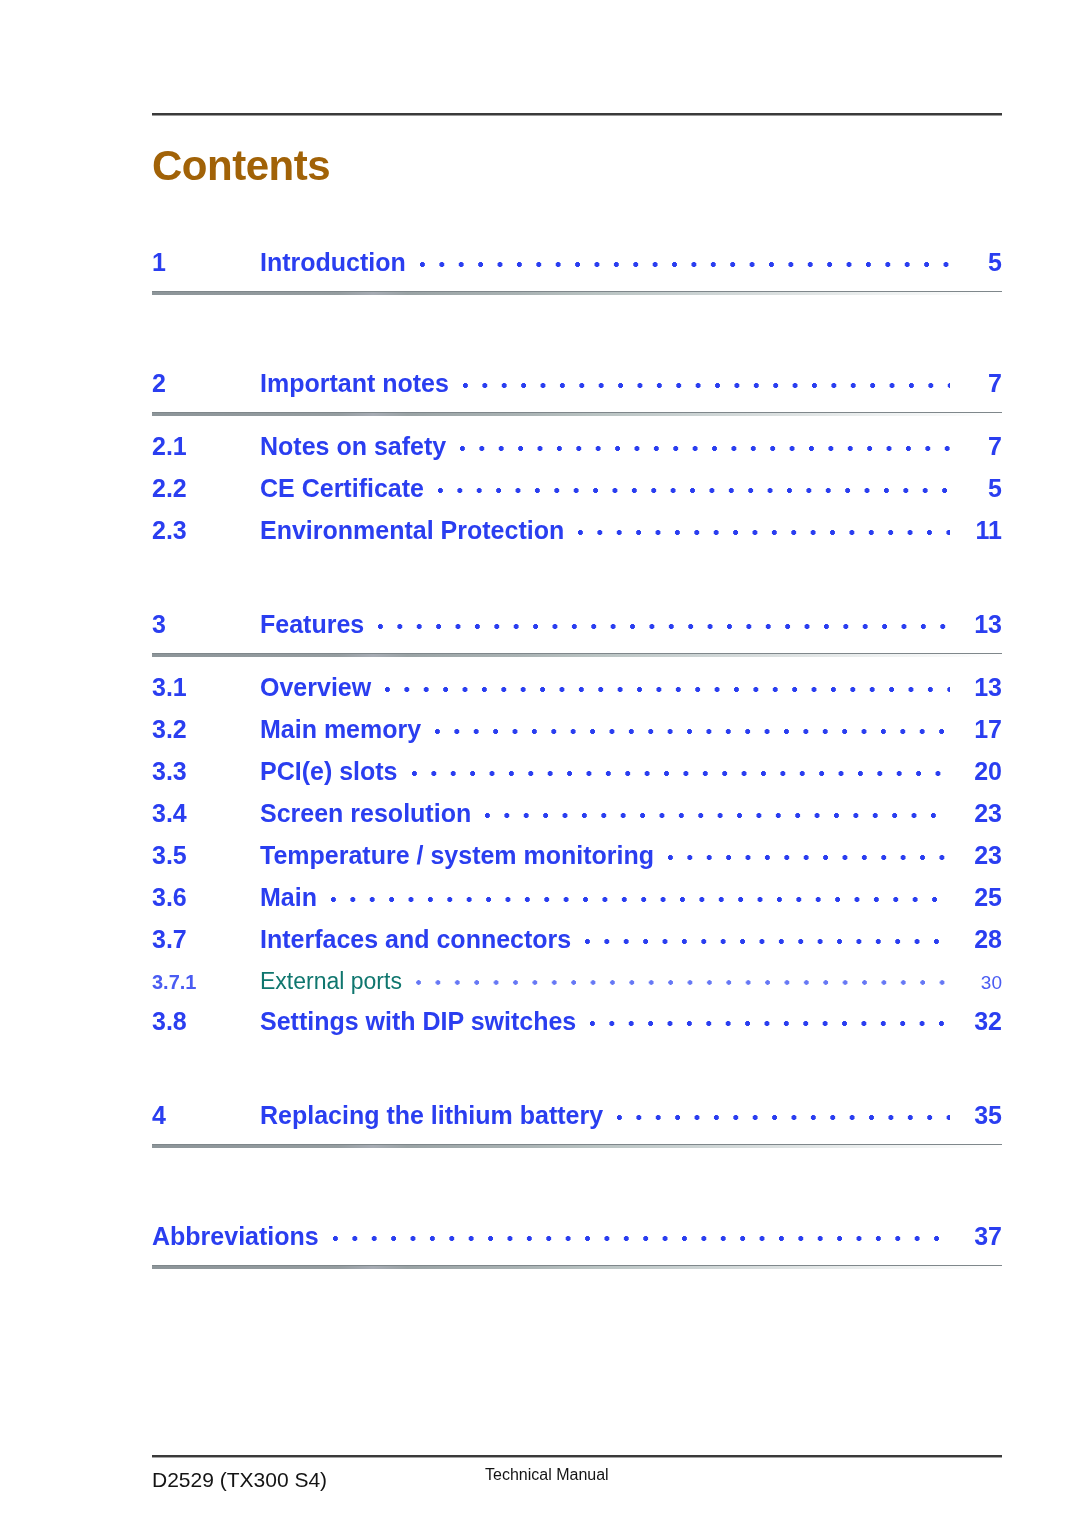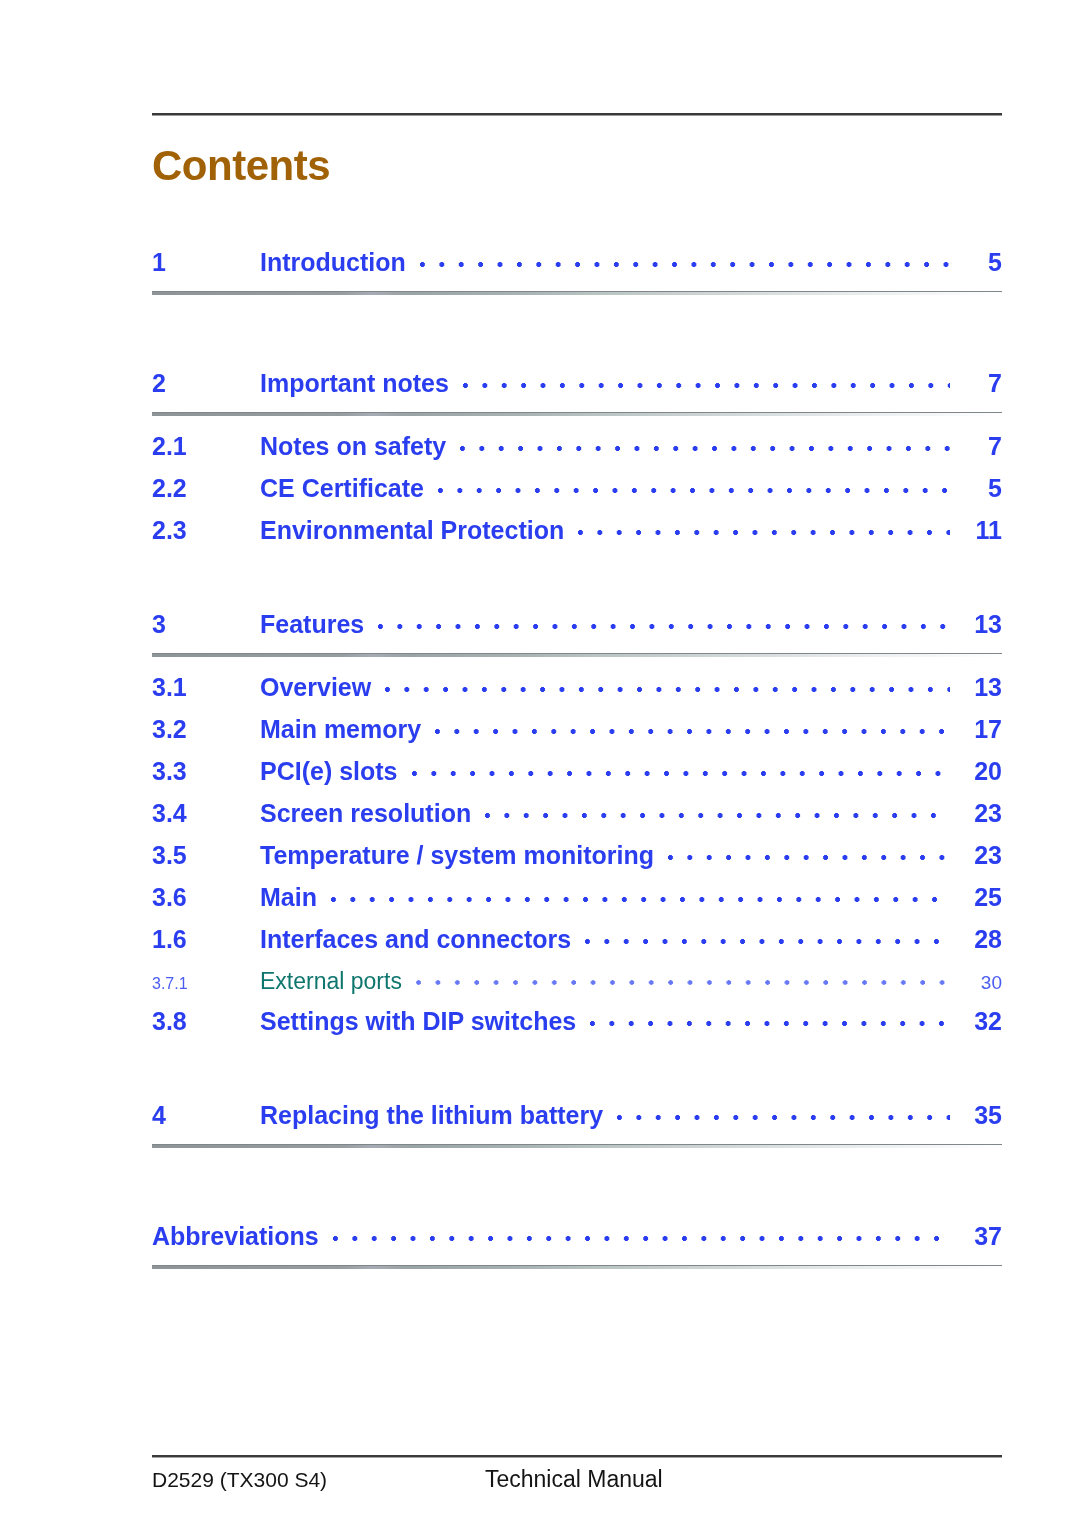--- a/index.html
+++ b/index.html
@@ -68,23 +68,23 @@
 
   .num {
     flex: 0 0 auto;
     width: 108px;
     font-size: 25px;
     font-weight: bold;
     color: #2a3ef0;
     letter-spacing: 0px;
   }
   .toc-row.lvl3 .num {
-    font-weight: normal;
+    font-weight: bold;
     color: #4a5cf2;
-    font-size: 16px;
+    font-size: 20px;
   }
   .toc-row.noNum .num { width: 0; }
 
   .label {
     flex: 0 0 auto;
     font-size: 25px;
     font-weight: bold;
     color: #2a3ef0;
     padding-right: 8px;
   }
@@ -170,21 +170,21 @@
     position: absolute;
     left: 152px;
     top: 1468px;
     font-size: 21px;
     color: #141414;
   }
   .footer-center {
     position: absolute;
     left: 485px;
     top: 1466px;
-    font-size: 23px;
+    font-size: 16px;
     color: #141414;
   }
 </style>
 </head>
 <body>
 
 <div class="page">
 
   <div class="top-rule"></div>
 
@@ -264,21 +264,21 @@
         <span class="leader"></span>
         <span class="pageno">23</span>
       </div>
       <div class="toc-row lvl2">
         <span class="num">3.6</span>
         <span class="label">Main</span>
         <span class="leader"></span>
         <span class="pageno">25</span>
       </div>
       <div class="toc-row lvl2">
-        <span class="num">1.6</span>
+        <span class="num">3.7</span>
         <span class="label">Interfaces and connectors</span>
         <span class="leader"></span>
         <span class="pageno">28</span>
       </div>
       <div class="toc-row lvl3">
         <span class="num">3.7.1</span>
         <span class="label">External ports</span>
         <span class="leader"></span>
         <span class="pageno">30</span>
       </div>

